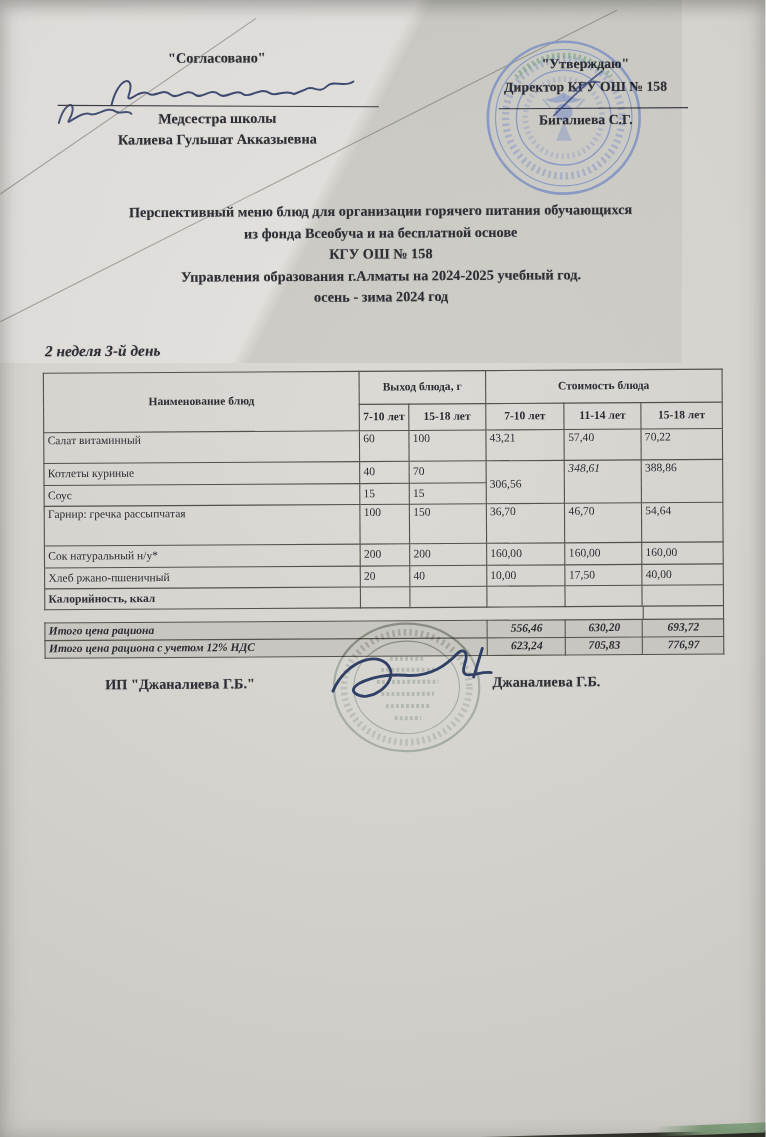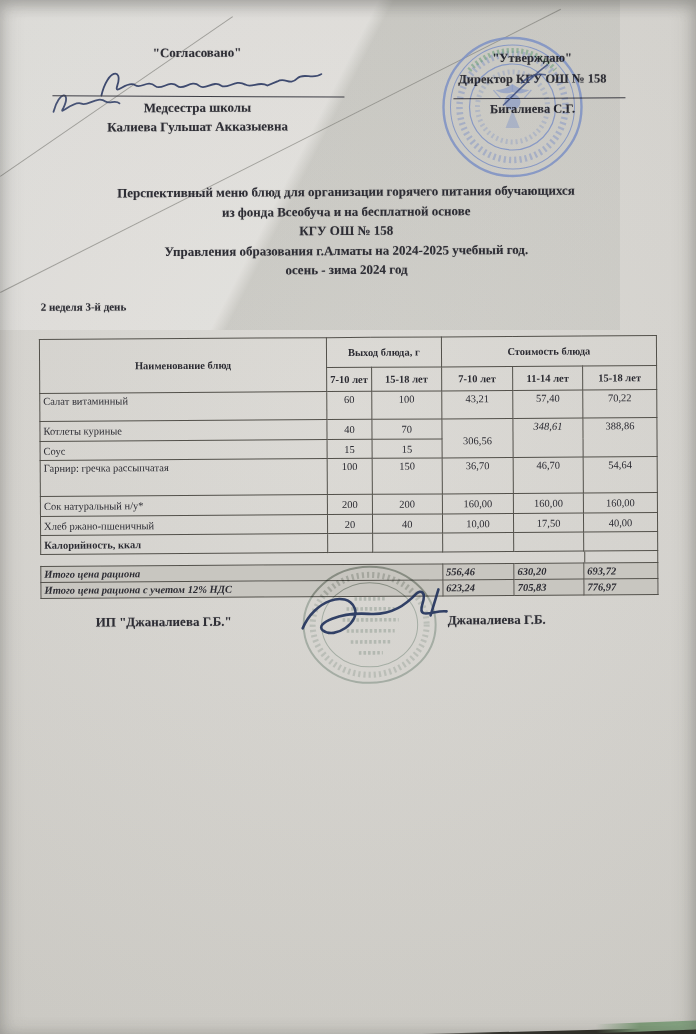--- a/index.html
+++ b/index.html
@@ -41,44 +41,44 @@
 
   
   .appr-left{left:50px;top:44px;width:300px;text-align:center;font-size:13px;}
   .appr-right{left:432px;top:52px;width:206px;text-align:center;font-size:12.5px;}
   .sig-line{position:absolute;background:#3c3c44;height:1.4px;}
   .line-left{left:55px;top:95px;width:292px;transform:rotate(0.6deg);}
   .line-right{left:456px;top:99px;width:172px;}
 
   
   .title{left:0;top:182px;width:696px;text-align:center;font-size:13px;line-height:19.5px;white-space:normal;}
-  .week{left:42px;top:299px;font-size:11px;}
+  .week{left:42px;top:311px;font-size:14px;font-style:italic;}
 
   
   .menu-wrap{position:absolute;left:40px;top:337px;width:618px;}
   table{border-collapse:collapse;width:100%;table-layout:fixed;font-size:10.5px;color:#2c2c33;}
   td,th{border:1px solid #53514b;padding:1px 3px;overflow:hidden;}
   th{font-weight:bold;font-size:10.5px;}
   .gh{height:30px;}
   .sh{height:24px;}
   .name-col{text-align:left;}
-  .num{text-align:center;}
+  .num{}
   .r-salat td{height:24px;vertical-align:top;padding-top:2px;}
   .r-kotl td{height:17px;}
   .r-sous td{height:16px;}
   .r-garnir td{height:32px;vertical-align:top;padding-top:2px;}
   .r-sok td{height:17px;}
   .r-hleb td{height:16px;}
   .r-kkal td{height:16px;}
   .table-gap{position:relative;height:11px;}
   .table-gap .v1,.table-gap .v2{position:absolute;top:0;bottom:0;width:1px;background:#53514b;}
   .table-gap .v1{left:88%;}
   .table-gap .v2{left:calc(100% - 1px);}
   .totals td{background:#c8c6c0;font-style:italic;font-weight:bold;height:13px;font-size:10.5px;}
-  .totals .val{text-align:left;padding-right:2px;}
+  .totals .val{text-align:center;padding-right:2px;}
 
   
   .footer-company{left:95px;top:613px;font-size:13px;}
   .footer-name{left:447px;top:613px;font-size:13px;}
   .stamp{position:absolute;pointer-events:none;}
   .stamp-blue{left:440px;top:33px;width:150px;height:150px;opacity:0.85;mix-blend-mode:multiply;}
   .stamp-gray{left:298px;top:563px;width:142px;height:126px;opacity:0.8;mix-blend-mode:multiply;}
   .sig{position:absolute;pointer-events:none;}
 </style>
 </head>

